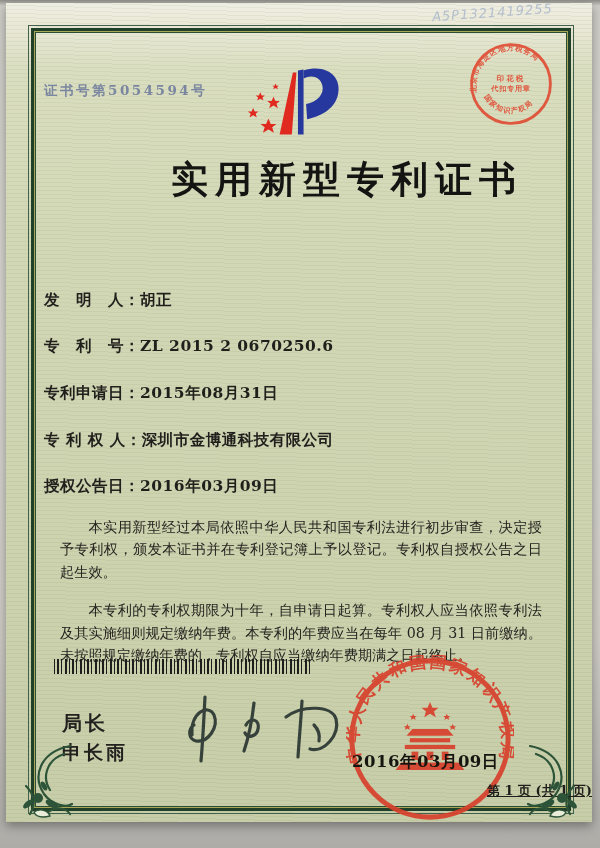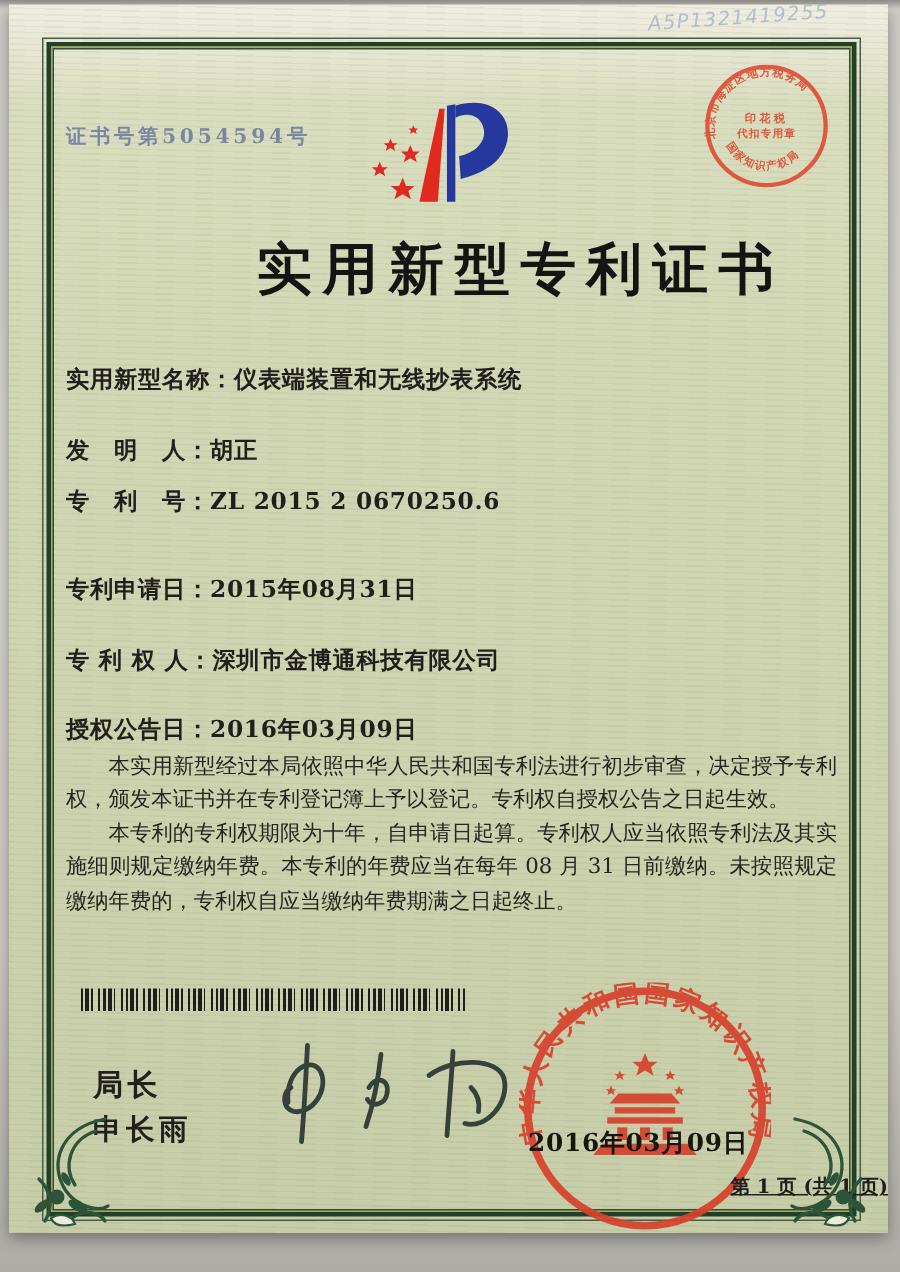--- a/index.html
+++ b/index.html
@@ -23,24 +23,24 @@
   .frame-gold{position:absolute;inset:0;border:1px solid #a8a657;}
   .frame-in2{position:absolute;inset:0;border:1px solid #2c4c36;}
 
   .cert-no{position:absolute;left:38px;top:79px;font-size:13.5px;letter-spacing:2.5px;color:#7b87a0;font-weight:600;}
   .hand-note{position:absolute;left:426px;top:2px;font-size:13px;color:#a9b7cc;font-style:italic;letter-spacing:1px;
     transform:rotate(-4deg);opacity:.85;font-family:"DejaVu Sans",sans-serif;}
   .logo{position:absolute;left:238px;top:58px;width:112px;height:82px;}
   .title{position:absolute;left:0;top:152px;width:100%;text-align:center;font-size:37px;font-weight:700;
     letter-spacing:7px;color:#141412;padding-left:48px;}
   .field{position:absolute;left:38px;font-size:15.5px;font-weight:600;color:#211f1c;letter-spacing:.5px;white-space:nowrap;}
-  .f0{top:240px}.f1{top:287px}.f2{top:321px}.f3{top:380px}.f4{top:427px}.f5{top:473px}
+  .f0{top:240px}.f1{top:287px}.f2{top:333px}.f3{top:380px}.f4{top:427px}.f5{top:473px}
   .body-text{position:absolute;left:38px;top:497px;width:514px;font-size:14.2px;line-height:22.4px;
     color:#262420;text-align:justify;font-weight:500;}
-  .body-text p{margin:0;text-indent:2em;}
+  .body-text p{margin:16px;text-indent:2em;}
   .barcode{position:absolute;left:48px;top:656px;width:256px;height:15px;
     background:repeating-linear-gradient(90deg,#1d1d1b 0 1.5px,transparent 1.5px 3px,#1d1d1b 3px 5.5px,transparent 5.5px 7px,#1d1d1b 7px 8px,transparent 8px 11.5px,#1d1d1b 11.5px 13px,transparent 13px 15px);}
   .officer-title{position:absolute;left:56px;top:707px;font-size:20px;font-weight:700;color:#23211e;letter-spacing:3px;}
   .officer-name{position:absolute;left:56px;top:737px;font-size:19px;font-weight:700;color:#23211e;letter-spacing:3px;}
   .signature{position:absolute;left:168px;top:688px;width:180px;height:78px;}
   .seal{position:absolute;left:340px;top:652px;width:168px;height:168px;opacity:.92;}
   .seal-date{position:absolute;left:346px;top:748px;font-size:16.5px;font-weight:700;color:#17150f;letter-spacing:.5px;z-index:6;}
   .footer{position:absolute;left:0;top:779px;width:100%;text-align:right;font-size:13px;font-weight:700;color:#201e1a;text-decoration:underline;}
   .stamp{position:absolute;left:462px;top:38px;width:86px;height:86px;opacity:.88;}
   .flourish{position:absolute;width:62px;height:78px;z-index:4;}
@@ -106,21 +106,20 @@
       <polygon points="48,11 51.5,11 47,72 35,72"></polygon>
     </g>
     <g fill="#26389e">
       <polygon points="53,9 58.5,8 58.5,72 53,72"></polygon>
       <path d="M58.5,9 C82,2 97,16 92,34 C88,48 74,54 62,57 L61,42 C72,40 79,32 77,24 C75,15 66,13 58.5,17 Z"></path>
     </g>
   </svg>
 
   <div class="title">实用新型专利证书</div>
 
-  <div class="field f0"><span>实用新型名称：</span><span>仪表端装置和无线抄表系统</span></div>
   <div class="field f1"><span>发　明　人：</span><span>胡正</span></div>
   <div class="field f2"><span>专　利　号：</span><span>ZL 2015 2 0670250.6</span></div>
   <div class="field f3"><span>专利申请日：</span><span>2015年08月31日</span></div>
   <div class="field f4"><span>专 利 权 人：</span><span>深圳市金博通科技有限公司</span></div>
   <div class="field f5"><span>授权公告日：</span><span>2016年03月09日</span></div>
 
   <div class="body-text">
     <p>本实用新型经过本局依照中华人民共和国专利法进行初步审查，决定授予专利权，颁发本证书并在专利登记簿上予以登记。专利权自授权公告之日起生效。</p>
     <p>本专利的专利权期限为十年，自申请日起算。专利权人应当依照专利法及其实施细则规定缴纳年费。本专利的年费应当在每年 08 月 31 日前缴纳。未按照规定缴纳年费的，专利权自应当缴纳年费期满之日起终止。</p>
   </div>

